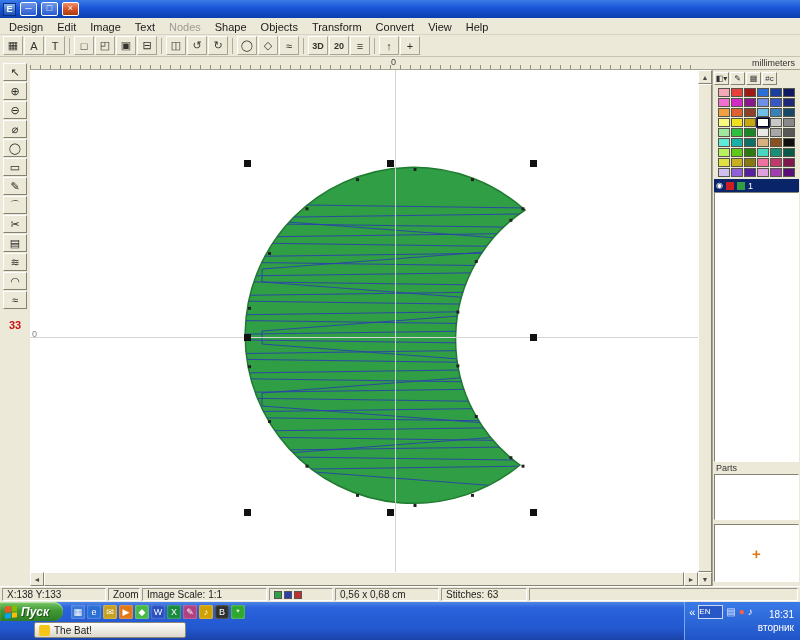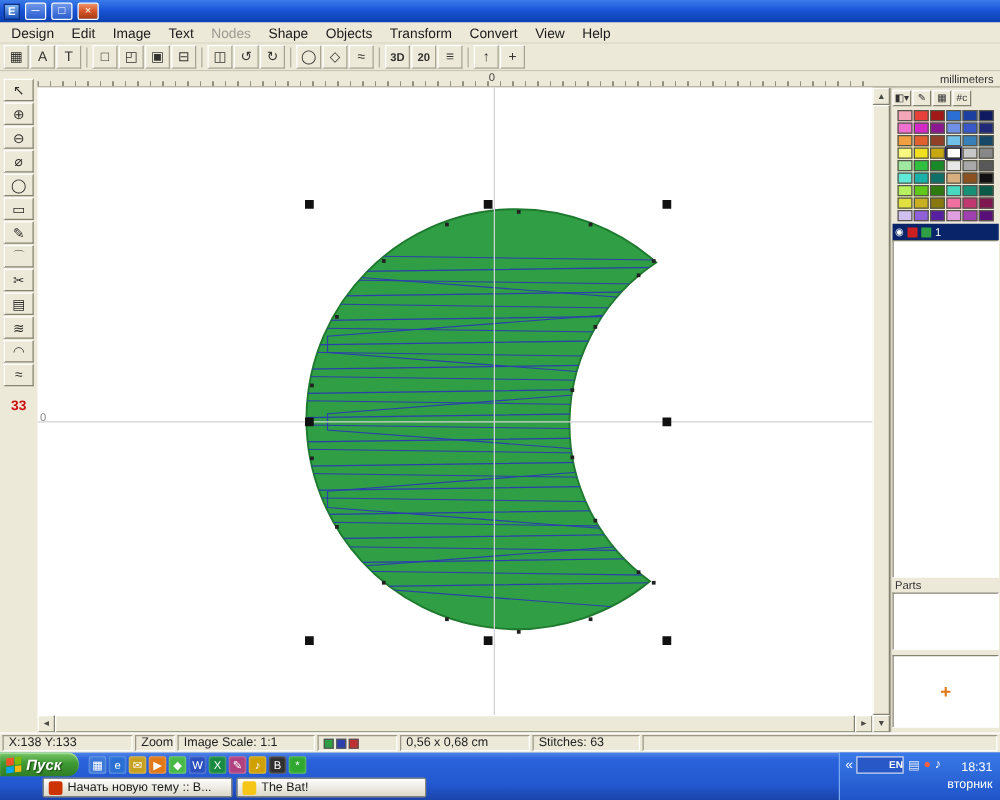--- a/index.html
+++ b/index.html
@@ -93,21 +93,21 @@
   .ql-icon{width:14px;height:14px;border-radius:2px;color:#fff;font-size:9px;line-height:14px;text-align:center;flex:none;box-shadow:inset 0 0 2px rgba(255,255,255,.6)}
   .tb-row2{height:19px;display:flex;gap:3px;padding:1px 3px 2px 34px;min-width:0}
   .task-btn{width:152px;display:flex;align-items:center;gap:4px;padding:0 4px;background:linear-gradient(#fefefc,#dcd8ca);border:1px solid #8a8678;border-radius:2px;color:#1a1a1a;font-size:10px;white-space:nowrap;overflow:hidden;min-width:0}
   .task-btn.active{background:#fdfdf8;border:1px solid #404040;box-shadow:inset 1px 1px 2px #b0aca0;font-weight:bold}
   .task-icon{width:11px;height:11px;flex:none;border-radius:2px}
   .task-label{overflow:hidden;text-overflow:ellipsis}
   .tray{flex:none;display:flex;gap:5px;align-items:stretch;background:linear-gradient(#3a7ae8,#1f54c8);border-left:1px solid #78a8f0;padding:0 6px 0 4px}
   .tray-icons{display:flex;align-items:center;gap:3px;height:19px;align-self:flex-start}
   .tray-chevron{font-size:11px;color:#fff}
   .tray-glyph{font-size:10px}
-  .en-badge{width:38px;height:14px;background:#2858c8;border:1px solid #cdd8f0;font-size:8px;font-weight:bold;text-align:right;line-height:12px;color:#fff}
+  .en-badge{width:25px;height:14px;background:#2858c8;border:1px solid #cdd8f0;font-size:8px;font-weight:normal;text-align:left;line-height:12px;color:#fff}
   .tray-clock{display:flex;flex-direction:column;justify-content:center;align-items:flex-end;font-size:10px;line-height:13px}
 </style>
 </head>
 <body>
 
 <div class="window">
 
   <div class="titlebar">
     <div class="app-icon">E</div>
     <div class="win-btn btn-min">─</div>
@@ -314,21 +314,21 @@
             <span class="preview-plus">+</span>
           </div>
         </div>
       </div>
     </div>
   </div>
 
   <div class="statusbar">
     <div class="sb-seg" style="width:104px">X:138 Y:133</div>
     <div class="sb-seg" style="width:32px">Zoom: 8</div>
-    <div class="sb-seg" style="width:110px">Image Scale: 1:1</div>
+    <div class="sb-seg" style="width:125px">Image Scale: 1:1</div>
     <div class="sb-seg" style="width:64px" id="status-swatches">
         <span class="sb-swatch" style="background: rgb(47, 158, 68);"></span>
         <span class="sb-swatch" style="background: rgb(43, 63, 174);"></span>
         <span class="sb-swatch" style="background: rgb(192, 48, 48);"></span>
       </div>
     <div class="sb-seg" style="width:104px">0,56 x 0,68 cm</div>
     <div class="sb-seg" style="width:86px">Stitches: 63</div>
     <div class="sb-seg sb-fill"></div>
   </div>
 
@@ -353,24 +353,20 @@
             <div class="ql-icon" style="background: rgb(42, 80, 192);">W</div>
             <div class="ql-icon" style="background: rgb(26, 138, 64);">X</div>
             <div class="ql-icon" style="background: rgb(176, 64, 128);">✎</div>
             <div class="ql-icon" style="background: rgb(208, 160, 0);">♪</div>
             <div class="ql-icon" style="background: rgb(48, 48, 48);">B</div>
             <div class="ql-icon" style="background: rgb(48, 168, 48);">*</div>
           </div>
       </div>
       <div class="tb-row2" id="taskrow">
           <div class="task-btn">
-            <span class="task-icon" style="background: rgb(204, 51, 0);"></span>
-            <span class="task-label">Начать новую тему :: В...</span>
-          </div>
-          <div class="task-btn">
             <span class="task-icon" style="background: rgb(245, 197, 24);"></span>
             <span class="task-label">The Bat!</span>
           </div>
         </div>
     </div>
     <div class="tray">
       <div class="tray-icons" id="tray-icons">
         <span class="tray-chevron">«</span>
         <span class="en-badge">EN</span>
       <span class="tray-glyph" style="color: rgb(216, 228, 248);">▤</span>

